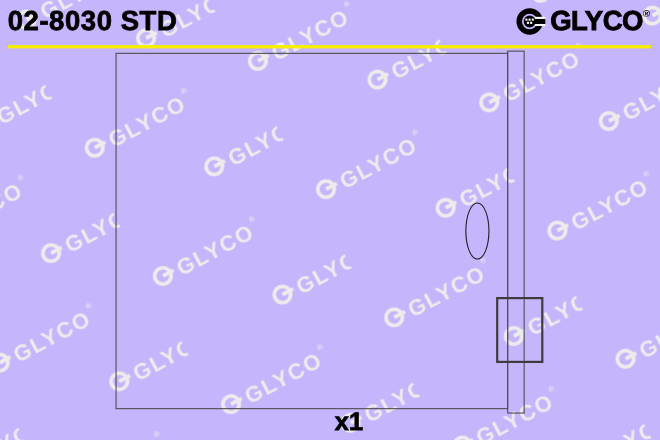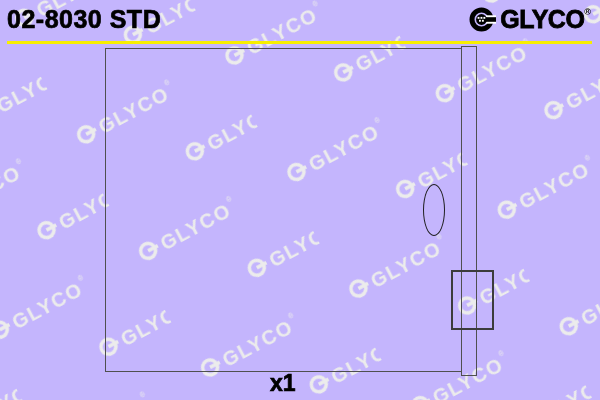--- a/index.html
+++ b/index.html
@@ -85,21 +85,21 @@
     left: 451px; top: 270px;
     width: 43px; height: 60px;
     border: 2.2px solid #3c3c3c;
     box-sizing: border-box;
     background: transparent;
   }
   .qty {
     position: absolute;
     left: 270px; top: 372px;
     width: 60px;
-    text-align: left;
+    text-align: right;
     font-size: 23px;
     font-weight: 900;
     color: #000;
     -webkit-text-stroke: 0.7px #000;
     line-height: 1;
   }
 </style>
 </head>
 <body>
 

